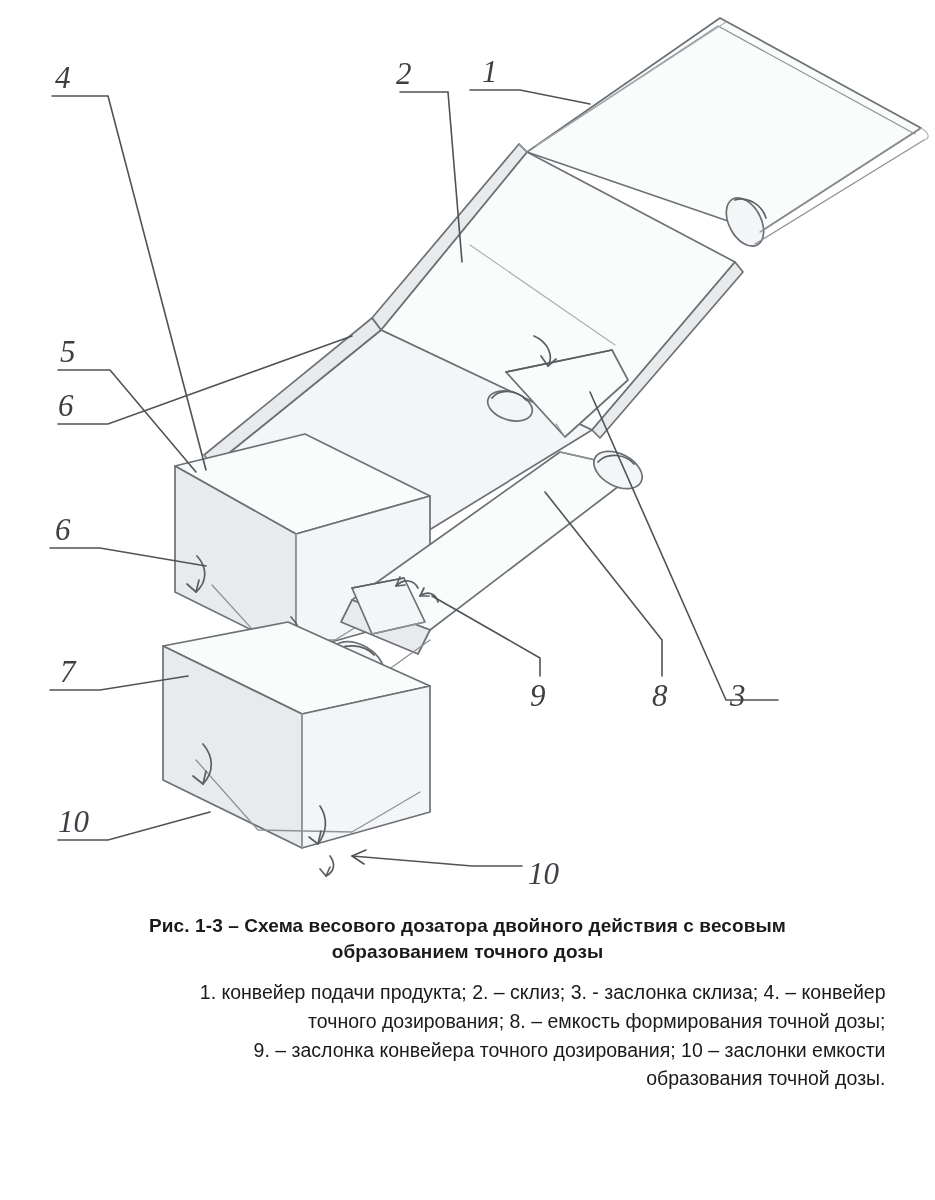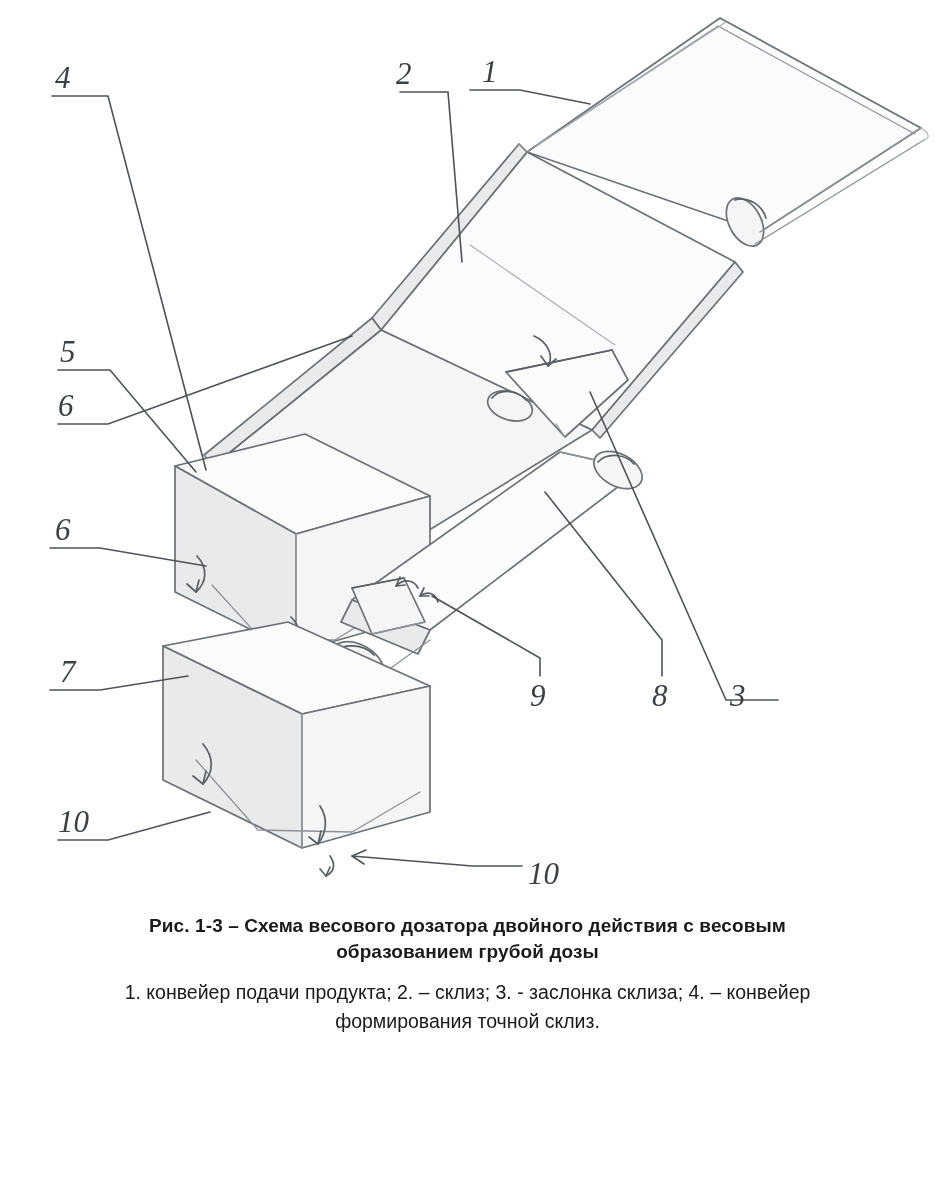--- a/index.html
+++ b/index.html
@@ -34,21 +34,21 @@
     line-height: 1.35;
     letter-spacing: 0.1px;
   }
   .legend {
     width: 880px;
     margin: 14px auto 0 auto;
     padding: 0 22px;
     box-sizing: border-box;
     font-size: 19.5px;
     line-height: 1.47;
-    text-align: center;
+    text-align: right;
   }
   .legend-line {
     white-space: pre-wrap;
   }
   
   .pencil {
     fill: none;
     stroke: #5a5f63;
     stroke-width: 1.7;
     stroke-linecap: round;
@@ -248,19 +248,21 @@
       <text class="callout-text" x="530" y="706">9</text>
       <text class="callout-text" x="652" y="706">8</text>
       <text class="callout-text" x="730" y="706">3</text>
     </g>
   </svg>
 </div>
 
 <div class="caption">
   <span>Рис. 1-3 – Схема весового дозатора двойного действия с весовым</span>
   <br>
-  <span>образованием грубой дозы</span>
+  <span>образованием точного дозы</span>
 </div>
 
 <div class="legend">
   <div class="legend-line">1. конвейер подачи продукта; 2. – склиз; 3. - заслонка склиза; 4. – конвейер</div>
-  <div class="legend-line">формирования точной склиз.</div>
+  <div class="legend-line">точного дозирования; 8. – емкость формирования точной дозы;</div>
+  <div class="legend-line">9. – заслонка конвейера точного дозирования; 10 – заслонки емкости</div>
+  <div class="legend-line">образования точной дозы.</div>
 </div>
 
 </body></html>

